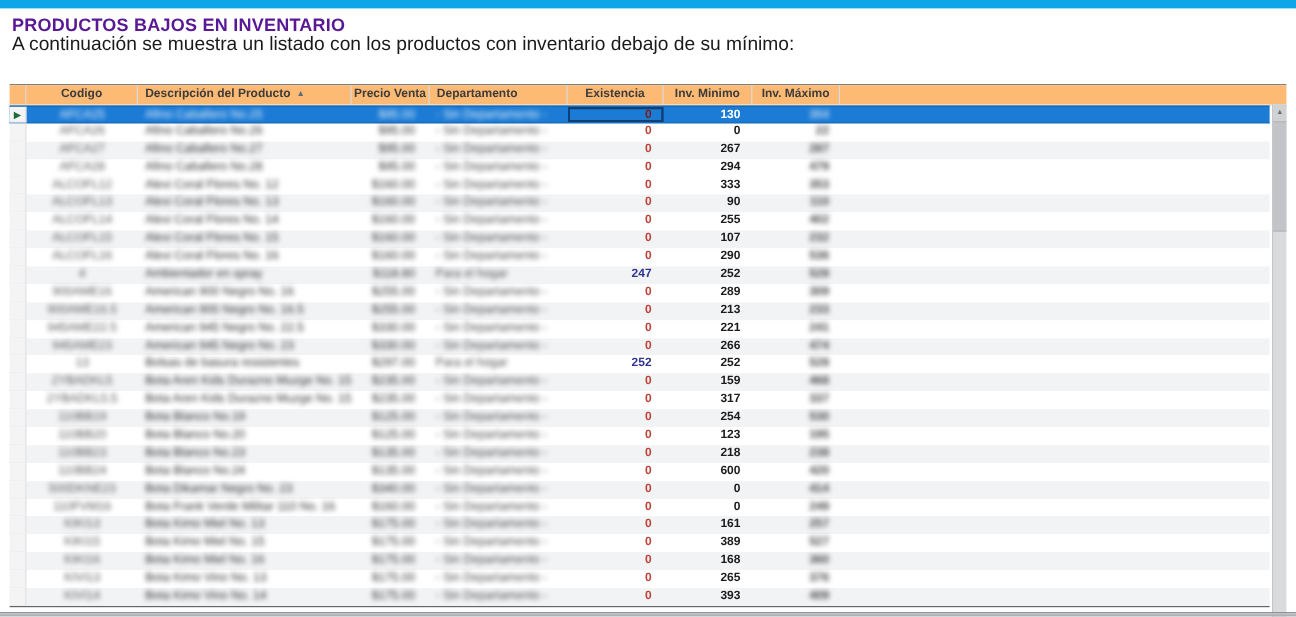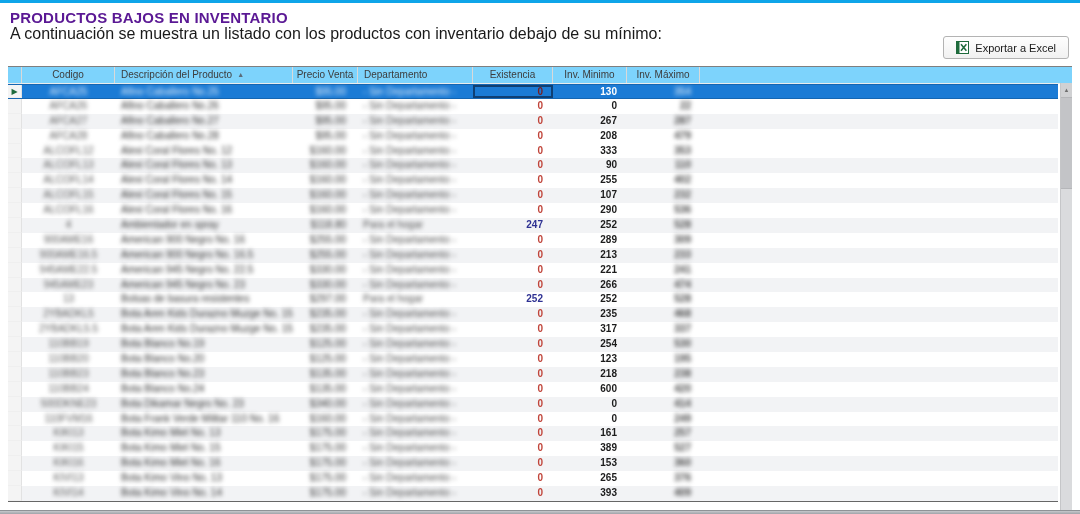--- a/index.html
+++ b/index.html
@@ -1,28 +1,28 @@
 <!DOCTYPE html>
 <html style="--accent: #5a1894; --sel: #1b7bd5; --red: #c0443a; --navy: #2f3293; --green: #1e6b3c; --stripe: #f2f3f5;"><head>
 <meta charset="utf-8">
 <style>
   html,body{margin:0;padding:0;background:#fff;}
   .page{position:relative;width:1080px;height:514px;overflow:hidden;background:#fff;
-        font-family:"Liberation Sans",sans-serif;border-top:3px solid #0ea5e9;box-sizing:border-box;}
+        font-family:"Liberation Sans",sans-serif;border-top:7px solid #0ea5e9;box-sizing:border-box;}
   .title{position:absolute;left:10px;top:6px;font-size:15px;font-weight:bold;
          color:var(--accent,#5a1894);letter-spacing:.2px;}
   .subtitle{position:absolute;left:10px;top:22px;font-size:16px;color:#1a1a1a;}
   .export-btn{position:absolute;top:33px;right:11px;height:23px;padding:0 12px;
         background:linear-gradient(#fefefe,#f1f1f1);border:1px solid #b3b3b3;border-radius:3px;
         display:flex;align-items:center;gap:6px;font-size:11px;color:#1a1a1a;cursor:pointer;box-sizing:border-box;}
   .excel-icon{display:inline-block;width:13px;height:13px;line-height:0;}
   
   .grid{position:absolute;left:8px;top:63px;width:1064px;height:451px;
         border-top:1px solid #7f7f7f;box-sizing:border-box;background:#fff;}
-  .grid-header{display:flex;height:16px;background:#7dd3fc;border-bottom:1px solid #ececec;}
+  .grid-header{display:flex;height:16px;background:#fdba74;border-bottom:1px solid #ececec;font-weight:bold;}
   .gh-cell{font-size:10px;color:#3c3c3c;line-height:16px;border-right:1px solid #d9d9d9;
         box-sizing:border-box;white-space:nowrap;overflow:hidden;}
   .gh-center{text-align:center;}
   .gh-left{padding-left:6px;}
   .sort-arrow{font-size:7px;color:#5a6b7a;margin-left:5px;vertical-align:1px;}
   .grid-body{width:1050px;border-bottom:1px solid #666;}
   .grid-row{display:flex;height:14.9px;width:1050px;font-size:10px;line-height:14.9px;
         background:#fff;box-sizing:border-box;}
   .grid-row.stripe{background:var(--stripe,#f2f3f5);}
   .grid-row.selected{background:var(--sel,#1b7bd5);color:#fff;
@@ -57,30 +57,20 @@
         background:linear-gradient(#c6c8cc,#9fa3a8);border-top:1px solid #8f9296;box-sizing:border-box;}
 </style>
 </head>
 <body>
 
 <div class="page">
 
   <div class="title">PRODUCTOS BAJOS EN INVENTARIO</div>
   <div class="subtitle">A continuación se muestra un listado con los productos con inventario debajo de su mínimo:</div>
 
-  <div class="export-btn">
-    <span class="excel-icon">
-      <svg width="13" height="13" viewBox="0 0 13 13">
-        <rect x="0.5" y="0.5" width="12" height="12" fill="#ffffff" stroke="#1e6b3c"></rect>
-        <rect x="0.5" y="0.5" width="3" height="12" fill="#1e6b3c"></rect>
-        <path d="M5 3.2 L10.4 9.8 M10.4 3.2 L5 9.8" stroke="#1e6b3c" stroke-width="1.5"></path>
-      </svg>
-    </span>
-    <span>Exportar a Excel</span>
-  </div>
 
   <div class="grid">
     <div class="grid-header">
       <div class="gh-cell" style="width:14px"></div>
       <div class="gh-cell gh-center" style="width:93px">Codigo</div>
       <div class="gh-cell gh-left" style="width:178px"><span>Descripción del Producto</span><span class="sort-arrow">▲</span></div>
       <div class="gh-cell gh-center" style="width:65px">Precio Venta</div>
       <div class="gh-cell gh-left" style="width:115px">Departamento</div>
       <div class="gh-cell gh-center" style="width:80px">Existencia</div>
       <div class="gh-cell gh-center" style="width:74px">Inv. Minimo</div>
@@ -124,21 +114,21 @@
           <div class="cell c-max blur">287</div>
           <div class="cell c-fill"></div>
         </div>
         <div class="grid-row">
           <div class="cell c-sel"></div>
           <div class="cell c-codigo blur">AFCA28</div>
           <div class="cell c-desc blur">Afino Caballero No.28</div>
           <div class="cell c-precio blur">$95.00</div>
           <div class="cell c-depto blur">- Sin Departamento -</div>
           <div class="cell c-exist exist-zero">0</div>
-          <div class="cell c-min">208</div>
+          <div class="cell c-min">294</div>
           <div class="cell c-max blur">479</div>
           <div class="cell c-fill"></div>
         </div>
         <div class="grid-row">
           <div class="cell c-sel"></div>
           <div class="cell c-codigo blur">ALCOFL12</div>
           <div class="cell c-desc blur">Alexi Coral Flores No. 12</div>
           <div class="cell c-precio blur">$160.00</div>
           <div class="cell c-depto blur">- Sin Departamento -</div>
           <div class="cell c-exist exist-zero">0</div>
@@ -256,21 +246,21 @@
           <div class="cell c-max blur">528</div>
           <div class="cell c-fill"></div>
         </div>
         <div class="grid-row stripe">
           <div class="cell c-sel"></div>
           <div class="cell c-codigo blur">2YBADKL5</div>
           <div class="cell c-desc blur">Bota Aren Kids Durazno Muzge No. 15</div>
           <div class="cell c-precio blur">$235.00</div>
           <div class="cell c-depto blur">- Sin Departamento -</div>
           <div class="cell c-exist exist-zero">0</div>
-          <div class="cell c-min">235</div>
+          <div class="cell c-min">159</div>
           <div class="cell c-max blur">468</div>
           <div class="cell c-fill"></div>
         </div>
         <div class="grid-row">
           <div class="cell c-sel"></div>
           <div class="cell c-codigo blur">2YBADKL5.5</div>
           <div class="cell c-desc blur">Bota Aren Kids Durazno Muzge No. 15.5</div>
           <div class="cell c-precio blur">$235.00</div>
           <div class="cell c-depto blur">- Sin Departamento -</div>
           <div class="cell c-exist exist-zero">0</div>
@@ -366,21 +356,21 @@
           <div class="cell c-max blur">527</div>
           <div class="cell c-fill"></div>
         </div>
         <div class="grid-row stripe">
           <div class="cell c-sel"></div>
           <div class="cell c-codigo blur">KIKI16</div>
           <div class="cell c-desc blur">Bota Kimo Miel No. 16</div>
           <div class="cell c-precio blur">$175.00</div>
           <div class="cell c-depto blur">- Sin Departamento -</div>
           <div class="cell c-exist exist-zero">0</div>
-          <div class="cell c-min">153</div>
+          <div class="cell c-min">168</div>
           <div class="cell c-max blur">360</div>
           <div class="cell c-fill"></div>
         </div>
         <div class="grid-row">
           <div class="cell c-sel"></div>
           <div class="cell c-codigo blur">KIVI13</div>
           <div class="cell c-desc blur">Bota Kimo Vino No. 13</div>
           <div class="cell c-precio blur">$175.00</div>
           <div class="cell c-depto blur">- Sin Departamento -</div>
           <div class="cell c-exist exist-zero">0</div>

